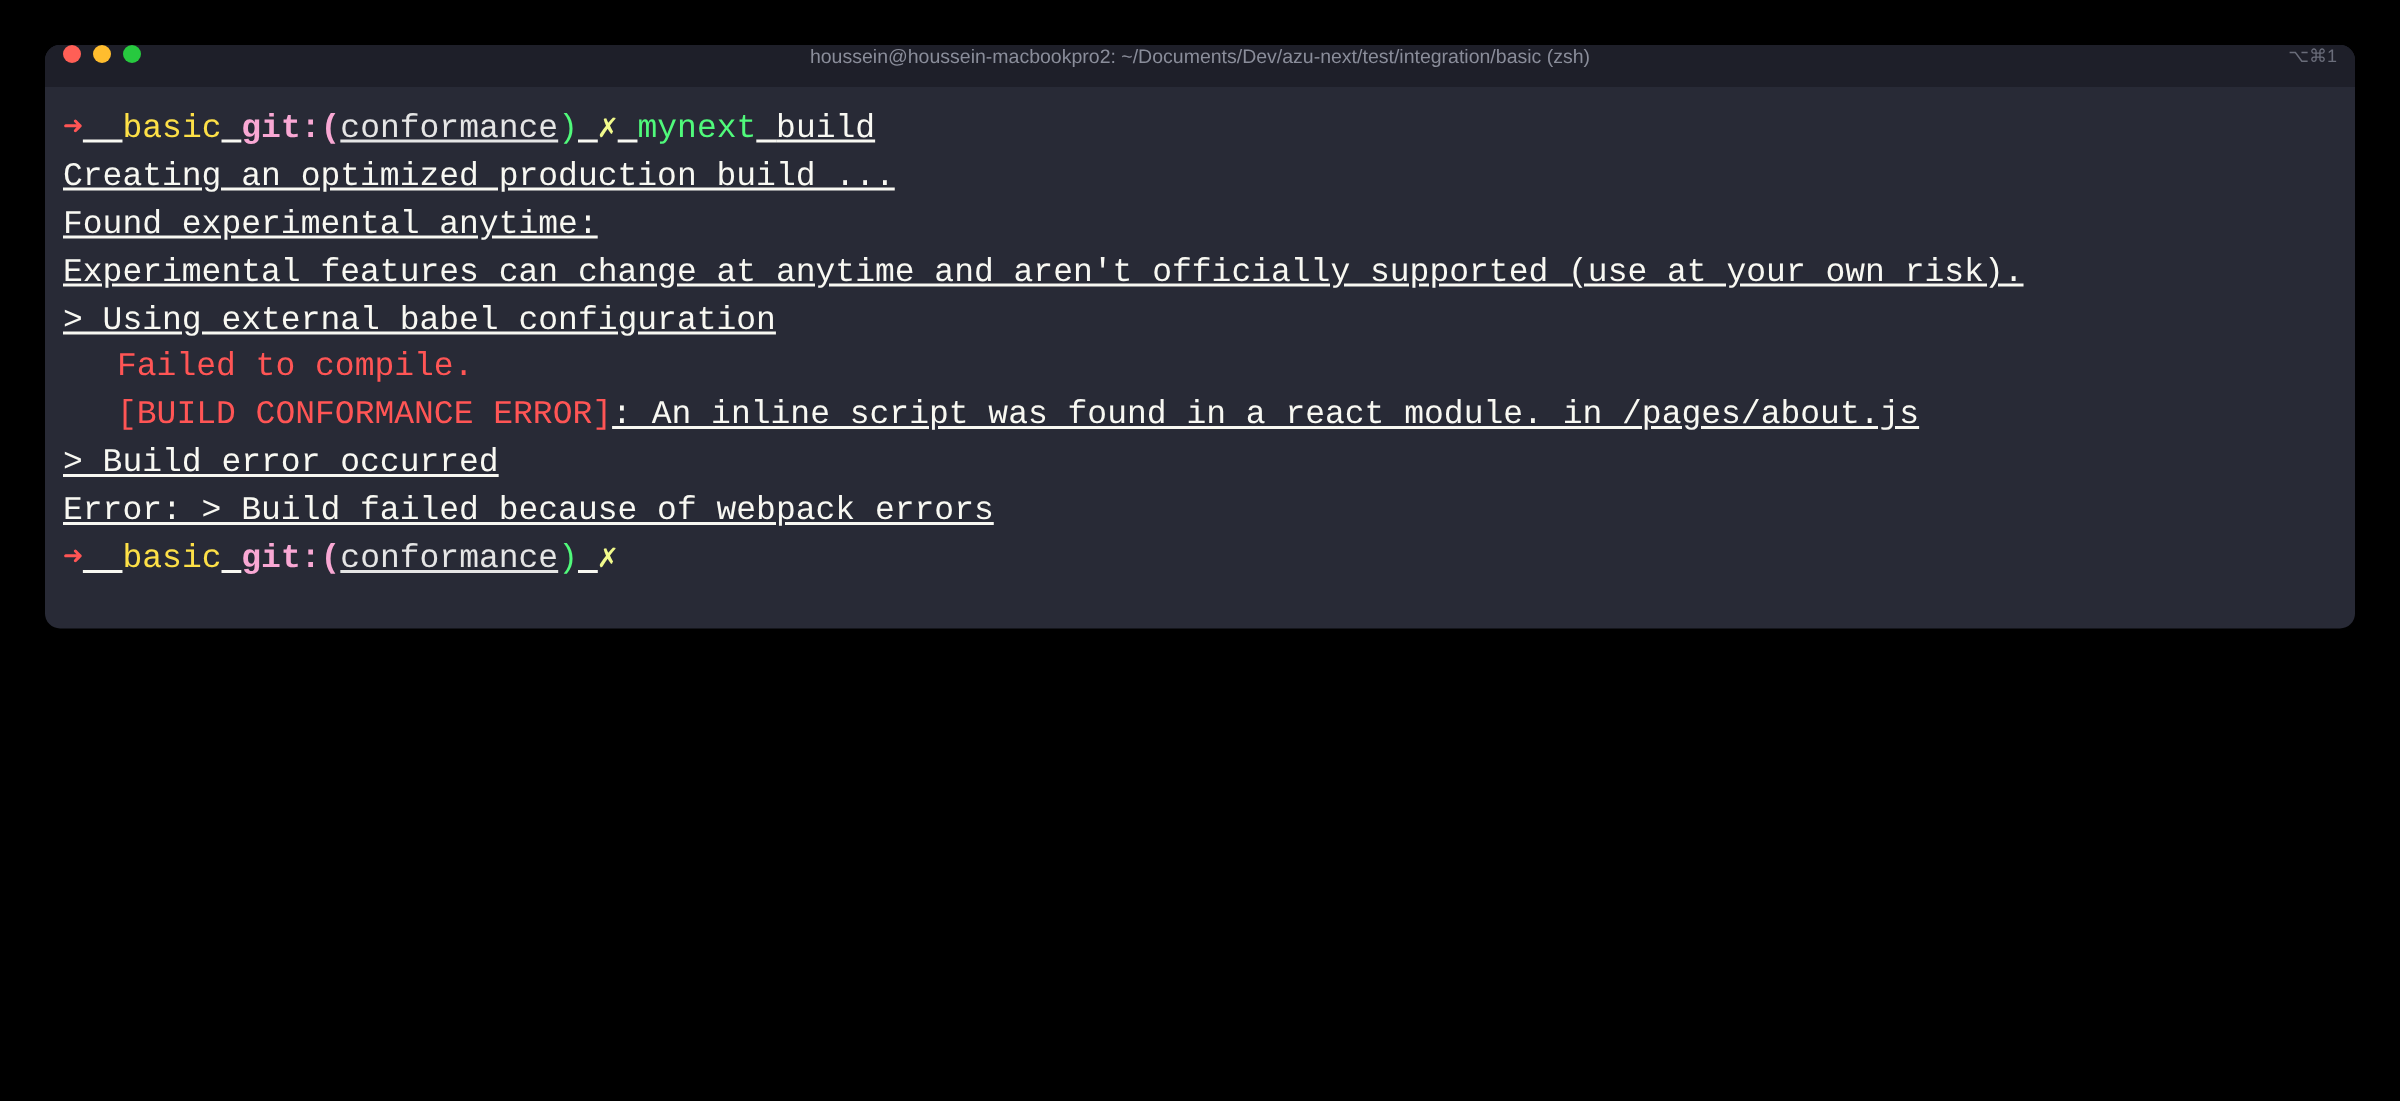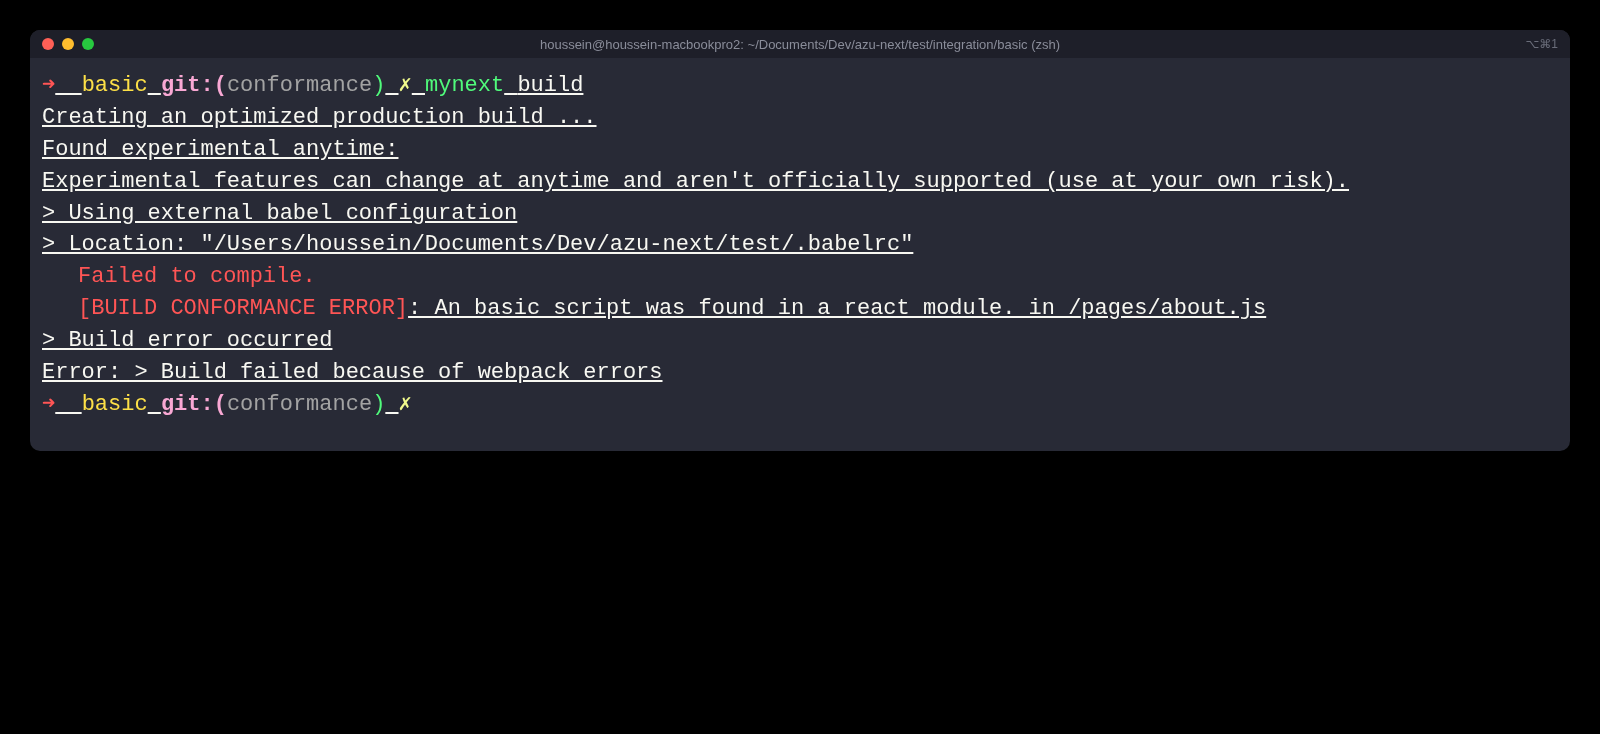--- a/index.html
+++ b/index.html
@@ -21,21 +21,20 @@
       width: 1540px;
       background: #282a36;
       border-radius: 10px;
       overflow: hidden;
       box-shadow: 0 20px 60px rgba(0,0,0,0.5);
     }
     .titlebar {
       height: 28px;
       background: #1e1f29;
       display: flex;
-      align-items: center;
       padding: 0 12px;
       position: relative;
     }
     .traffic-lights {
       display: flex;
       gap: 8px;
     }
     .traffic-light {
       width: 12px;
       height: 12px;
@@ -66,21 +65,21 @@
     }
     .line {
       white-space: pre-wrap;
     }
     .prompt-arrow {
       color: #ff5555;
       font-weight: bold;
     }
     .cwd { color: #fde047; }
     .git-label { color: #f9a8d4; font-weight: bold; }
-    .branch { color: #a3a3a3; }
+    .branch { color: #e5e5e5; text-decoration: underline; }
     .paren { color: #50fa7b; }
     .x-mark { color: #f1fa8c; }
     .cmd { color: #50fa7b; }
     .white { color: #f8f8f2; text-decoration: underline; }
     .red { color: #ff5555; margin-left: 36px; }
   </style>
 </head>
 <body>
 
 <div class="terminal-window">
@@ -95,22 +94,21 @@
   </div>
   <div class="terminal-body">
     <div class="line"><span class="prompt-arrow">➜</span><span class="white">  </span><span class="cwd">basic</span><span class="white"> </span><span class="git-label">git:(</span><span class="branch">conformance</span><span class="paren">)</span><span class="white"> </span><span class="x-mark">✗</span><span class="white"> </span><span class="cmd">mynext</span><span class="white"> </span><span class="white">build</span></div>
     <div class="line white">Creating an optimized production build ...</div>
     <div class="line white"></div>
     <div class="line white"></div>
     <div class="line white">Found experimental anytime:</div>
     <div class="line white">Experimental features can change at anytime and aren't officially supported (use at your own risk).</div>
     <div class="line white"></div>
     <div class="line white">&gt; Using external babel configuration</div>
-    <div class="line white">&gt; Location: "/Users/houssein/Documents/Dev/azu-next/test/.babelrc"</div>
     <div class="line red">Failed to compile.</div>
     <div class="line white"></div>
-    <div class="line"><span class="red">[BUILD CONFORMANCE ERROR]</span><span class="white">: An basic script was found in a react module. in /pages/about.js</span></div>
+    <div class="line"><span class="red">[BUILD CONFORMANCE ERROR]</span><span class="white">: An inline script was found in a react module. in /pages/about.js</span></div>
     <div class="line white"></div>
     <div class="line white">&gt; Build error occurred</div>
     <div class="line white">Error: &gt; Build failed because of webpack errors</div>
     <div class="line"><span class="prompt-arrow">➜</span><span class="white">  </span><span class="cwd">basic</span><span class="white"> </span><span class="git-label">git:(</span><span class="branch">conformance</span><span class="paren">)</span><span class="white"> </span><span class="x-mark">✗</span></div>
   </div>
 </div>
 
 </body></html>

